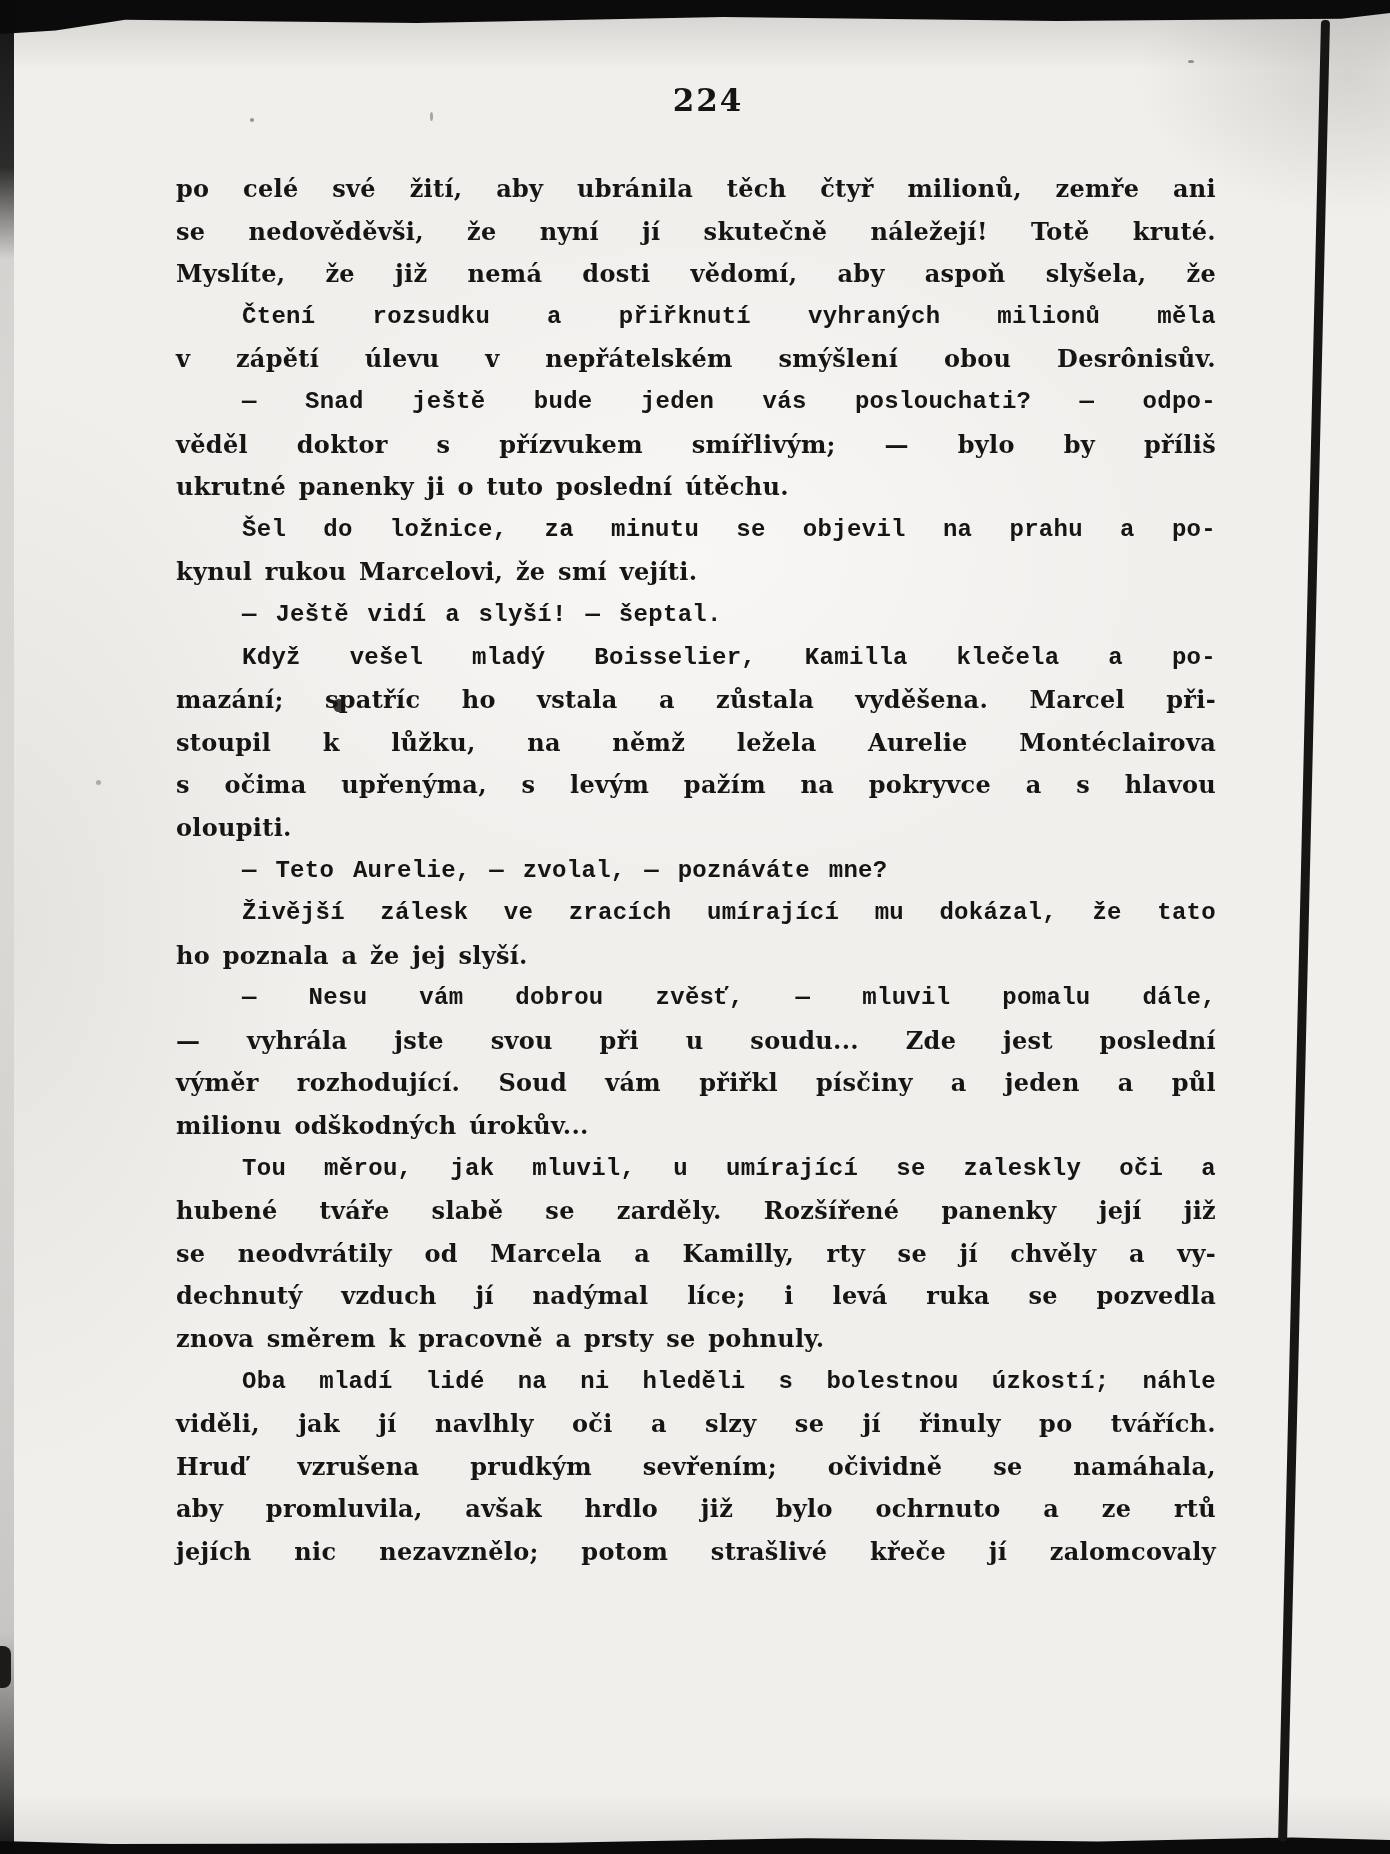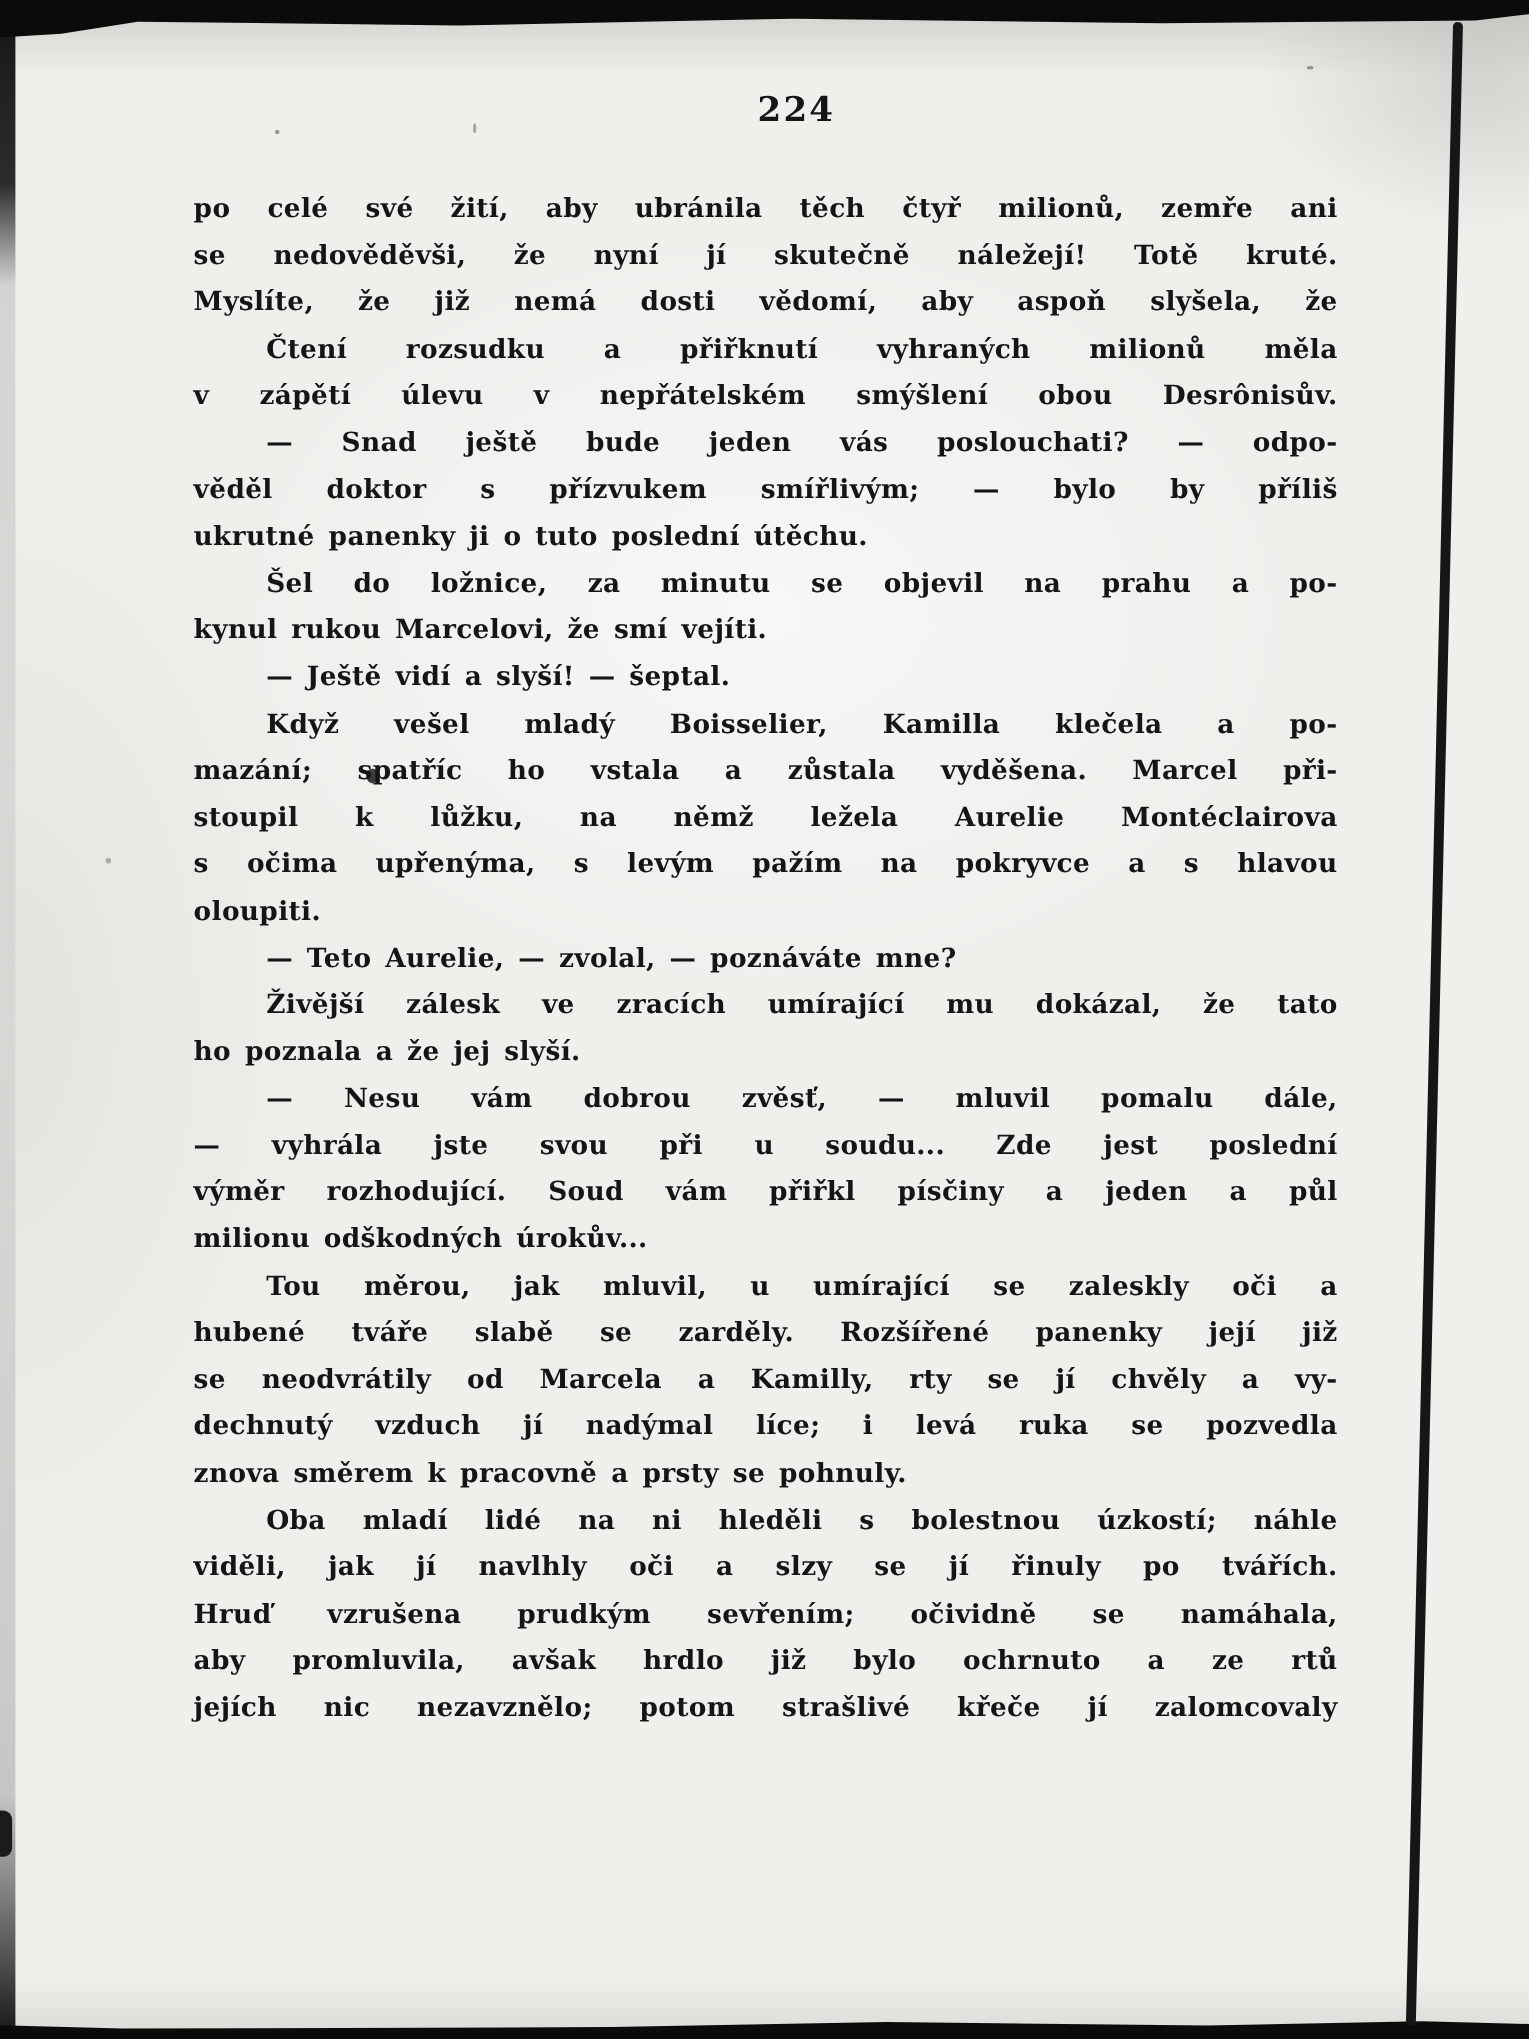--- a/index.html
+++ b/index.html
@@ -54,38 +54,38 @@
     background: rgba(30,28,26,.85); border-radius: 50% 40% 55% 45%;
     transform: rotate(-15deg);
   }
   .speck { position: absolute; width: 4px; height: 4px; border-radius: 50%; background: rgba(60,58,55,.5); }
   .speck.s1 { left: 250px; top: 118px; }
   .speck.s2 { left: 1188px; top: 60px; width: 6px; height: 3px; }
   .speck.s3 { left: 96px; top: 780px; width: 5px; height: 5px; background: rgba(60,58,55,.35); }
   .speck.s4 { left: 430px; top: 112px; width: 3px; height: 9px; background: rgba(60,58,55,.4); }
 
   .page-number {
-    position: absolute; left: 192px; top: 82px; width: 1040px;
+    position: absolute; left: 176px; top: 82px; width: 1040px;
     text-align: center; text-indent: 24px;
     font-size: 31px; font-weight: bold; letter-spacing: 2px;
   }
 
   .text-column {
     position: absolute; left: 176px; top: 168px; width: 1040px;
   }
   .line {
     height: 42.6px; line-height: 42.6px;
     font-size: 24px; font-weight: bold;
     letter-spacing: 0.3px; word-spacing: 4px;
     text-align: left;
     white-space: normal;
     overflow: visible;
   }
   .line.just { text-align: justify; text-align-last: justify; }
-  .line.indent { padding-left: 66px; }
+  .line.indent { padding-left: 66px; font-family: Liberation Mono, monospace; }
 </style>
 </head>
 <body>
 
 <div class="scan" style="--paper: #f1efec; --ink: #161514; --scan-edge: #0b0b0b;">
   <div class="edge-top"></div>
   <div class="edge-bottom"></div>
   <div class="edge-left"></div>
   <div class="gutter-line"></div>
   <div class="ink-blot-left"></div>

